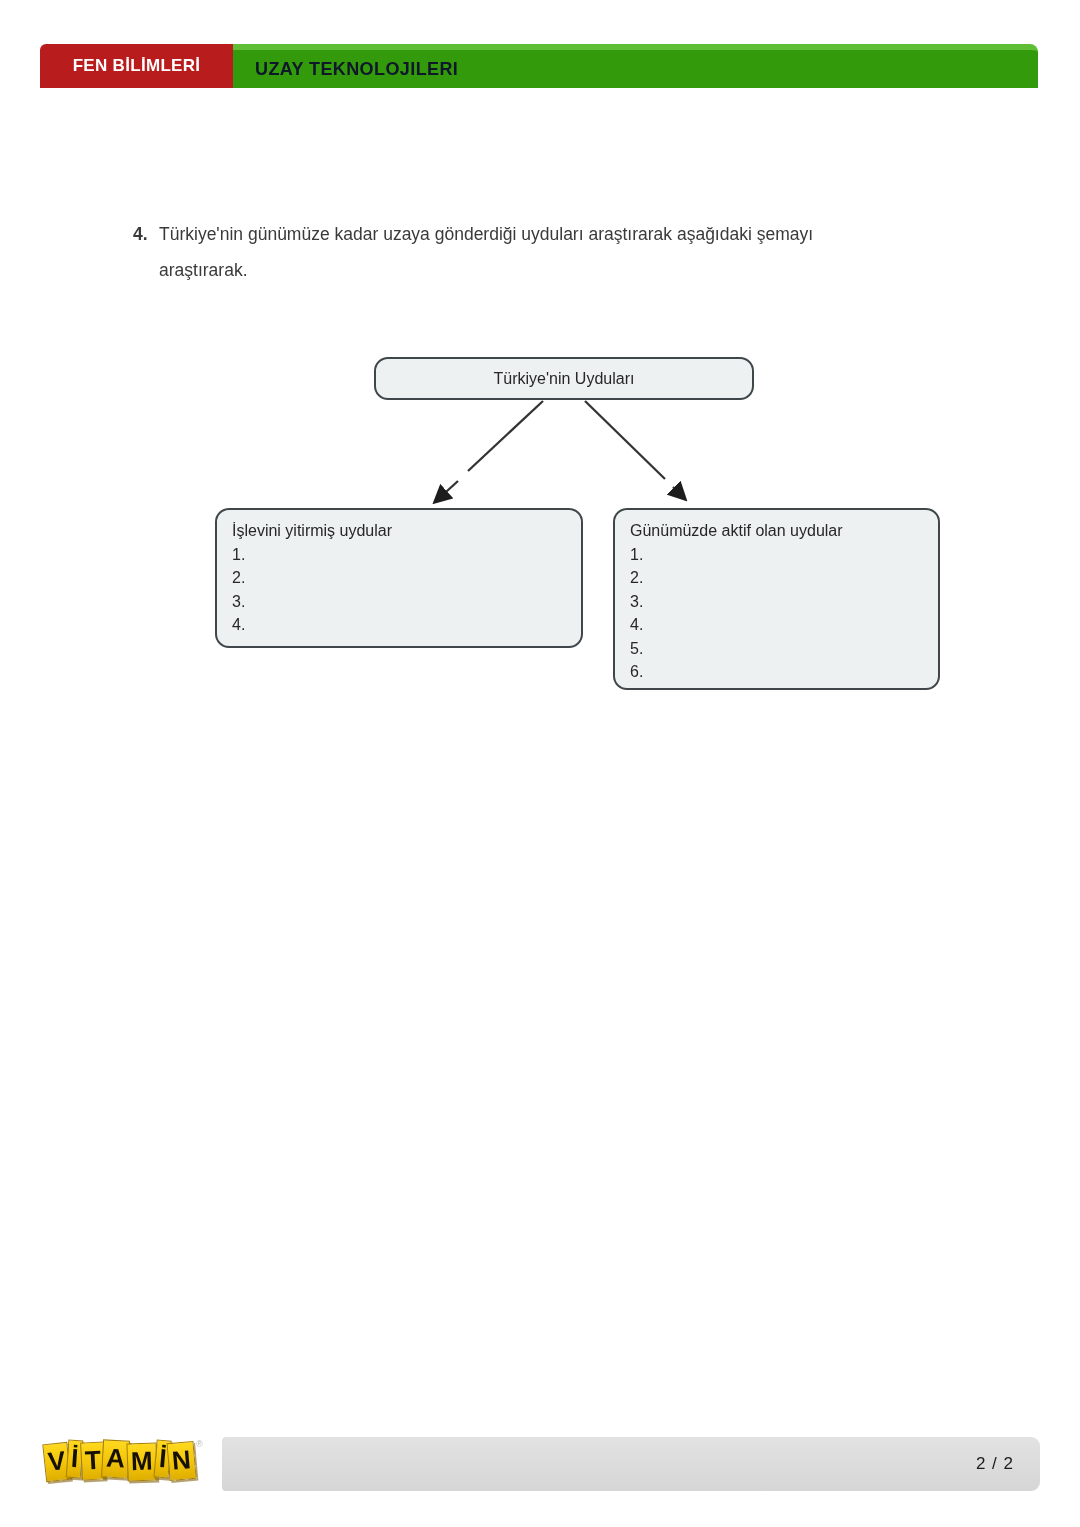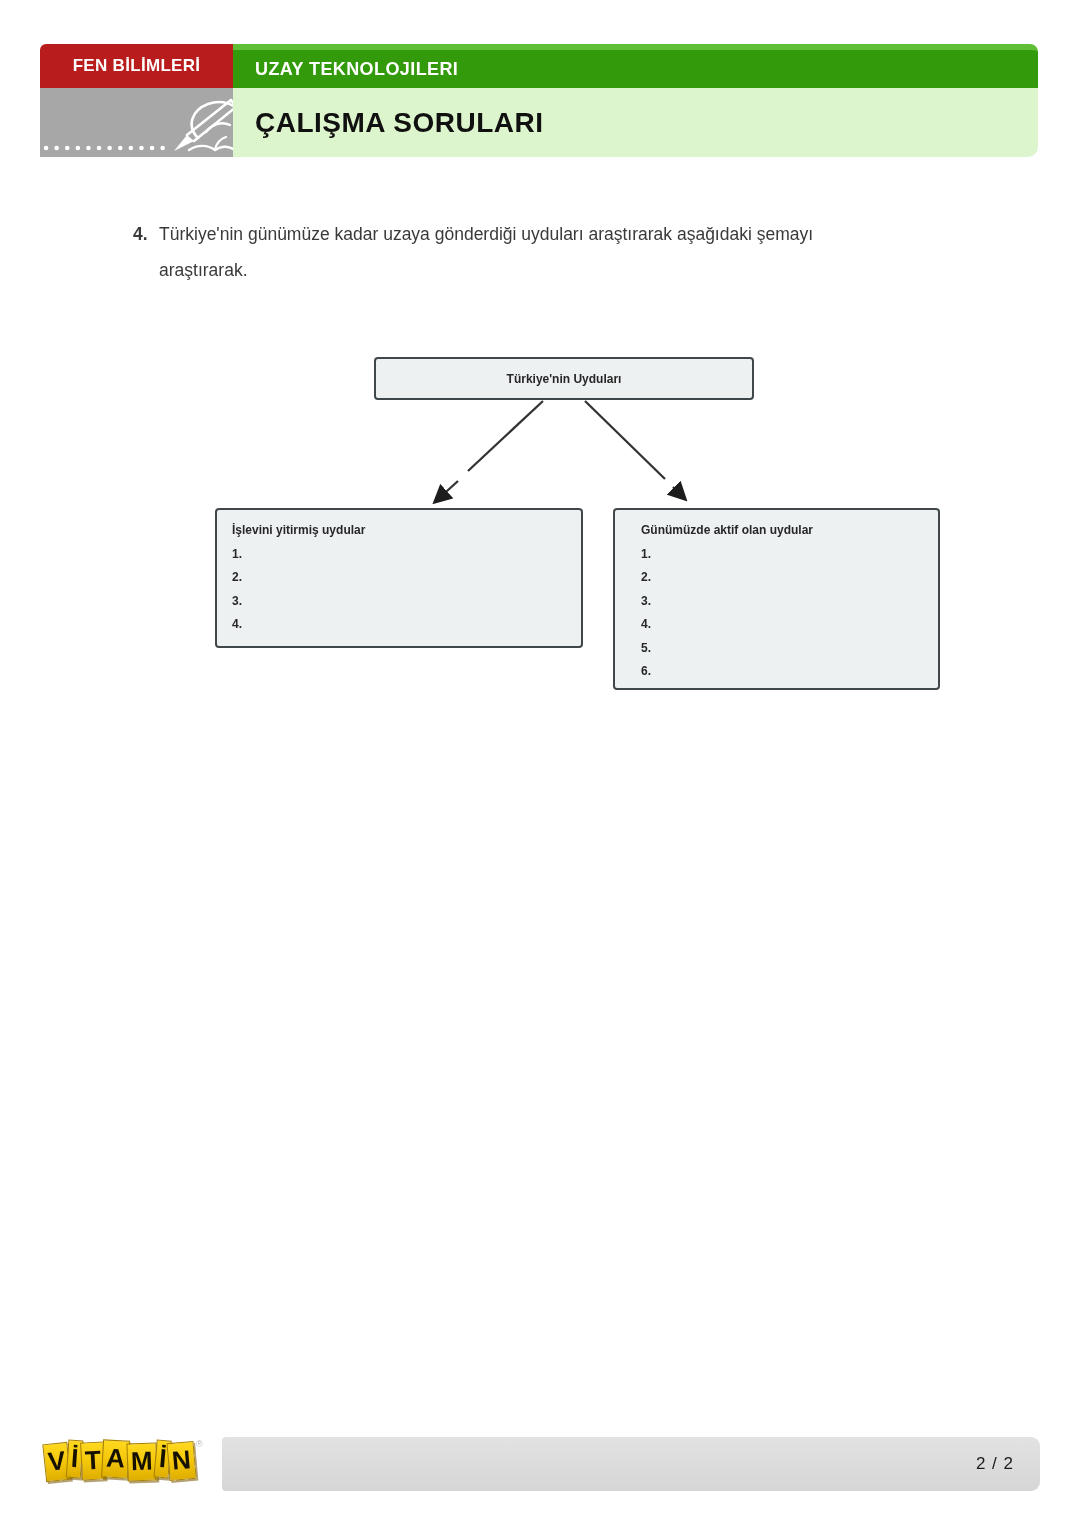--- a/index.html
+++ b/index.html
@@ -22,21 +22,21 @@
     font-weight:bold;font-size:17px;letter-spacing:.3px;
     border-top-left-radius:6px;
   }
   .topic-bar{
     flex:1;height:38px;
     background:#339b0b;
     border-top:6px solid #5fbe35;
     border-top-right-radius:8px;
     display:flex;align-items:center;
     padding-left:22px;box-sizing:content-box;
-    color:#ffffff;font-weight:bold;font-size:18px;letter-spacing:.4px;
+    color:#0f172a;font-weight:bold;font-size:18px;letter-spacing:.4px;
   }
   .icon-box{
     width:193px;height:69px;flex:0 0 193px;
     background:#a7a7a7;
     position:relative;overflow:hidden;
   }
   .title-bar{
     flex:1;height:69px;
     background:#ddf5cc;
     border-bottom-right-radius:10px;
@@ -53,32 +53,31 @@
   }
   .qnum{font-weight:bold;width:26px;flex:0 0 26px;line-height:36px;}
   .qtext{line-height:36px;}
 
   
   .diagram{position:absolute;left:0;top:0;width:1080px;height:760px;pointer-events:none;}
   .node{
     position:absolute;
     background:#edf1f2;
     border:2px solid #40474a;
-    border-radius:4px;
+    border-radius:14px;
     box-sizing:border-box;
     color:#272727;
-    font-size:12px;
-    font-weight:bold;
+    font-size:16px;
   }
   .node-root{
     left:374px;top:357px;width:380px;height:43px;
     display:flex;align-items:center;justify-content:center;
   }
   .node-left{left:170px;top:508px;width:368px;height:140px;padding:9px 15px;margin-left:45px;}
-  .node-right{left:613px;top:508px;width:327px;height:182px;padding:9px 26px;}
+  .node-right{left:613px;top:508px;width:327px;height:182px;padding:9px 15px;}
   .node-title{line-height:23.5px;}
   .node-item{line-height:23.5px;}
   .arrows{position:absolute;left:0;top:0;}
 
   
   .footer-logo{
     position:absolute;left:44px;top:1441px;
     display:flex;align-items:flex-start;
   }
   .logo-tile{
@@ -103,37 +102,20 @@
     font-size:17px;color:#1c1c1c;letter-spacing:1px;padding-left:24px;
   }
 </style>
 </head>
 <body>
 
 <div class="header">
   <div class="header-row">
     <div class="subject-box">FEN BİLİMLERİ</div>
     <div class="topic-bar">UZAY TEKNOLOJILERI</div>
-  </div>
-  <div class="header-row">
-    <div class="icon-box">
-      <svg width="193" height="69" viewBox="0 0 193 69" fill="none" xmlns="http://www.w3.org/2000/svg">
-
-        <line x1="6" y1="60" x2="133" y2="60" stroke="#ffffff" stroke-width="4.5" stroke-linecap="round" stroke-dasharray="0.1 10.5"></line>
-
-        <path d="M134,63 L147,47 L154,53 Z" fill="#ffffff"></path>
-        <path d="M147,47 L191,12 M154,53 L196,19 M191,12 L196,19" stroke="#ffffff" stroke-width="2.6" fill="none" stroke-linecap="round"></path>
-
-        <path d="M158,50 C146,38 152,22 168,16 C182,11 196,16 200,26" stroke="#ffffff" stroke-width="2.6" fill="none" stroke-linecap="round"></path>
-        <path d="M166,44 C172,36 182,33 190,37" stroke="#ffffff" stroke-width="2.4" fill="none" stroke-linecap="round"></path>
-        <path d="M149,62 C158,56 168,57 175,62 C182,57 190,58 196,63" stroke="#ffffff" stroke-width="2.4" fill="none" stroke-linecap="round"></path>
-        <path d="M175,62 C176,56 180,51 186,49" stroke="#ffffff" stroke-width="2.2" fill="none" stroke-linecap="round"></path>
-      </svg>
-    </div>
-    <div class="title-bar">ÇALIŞMA SORULARI</div>
   </div>
 </div>
 
 <div class="question">
   <span class="qnum">4.</span>
   <div class="qtext">
     <div>Türkiye'nin günümüze kadar uzaya gönderdiği uyduları araştırarak aşağıdaki şemayı</div>
     <div>araştırarak.</div>
   </div>
 </div>

